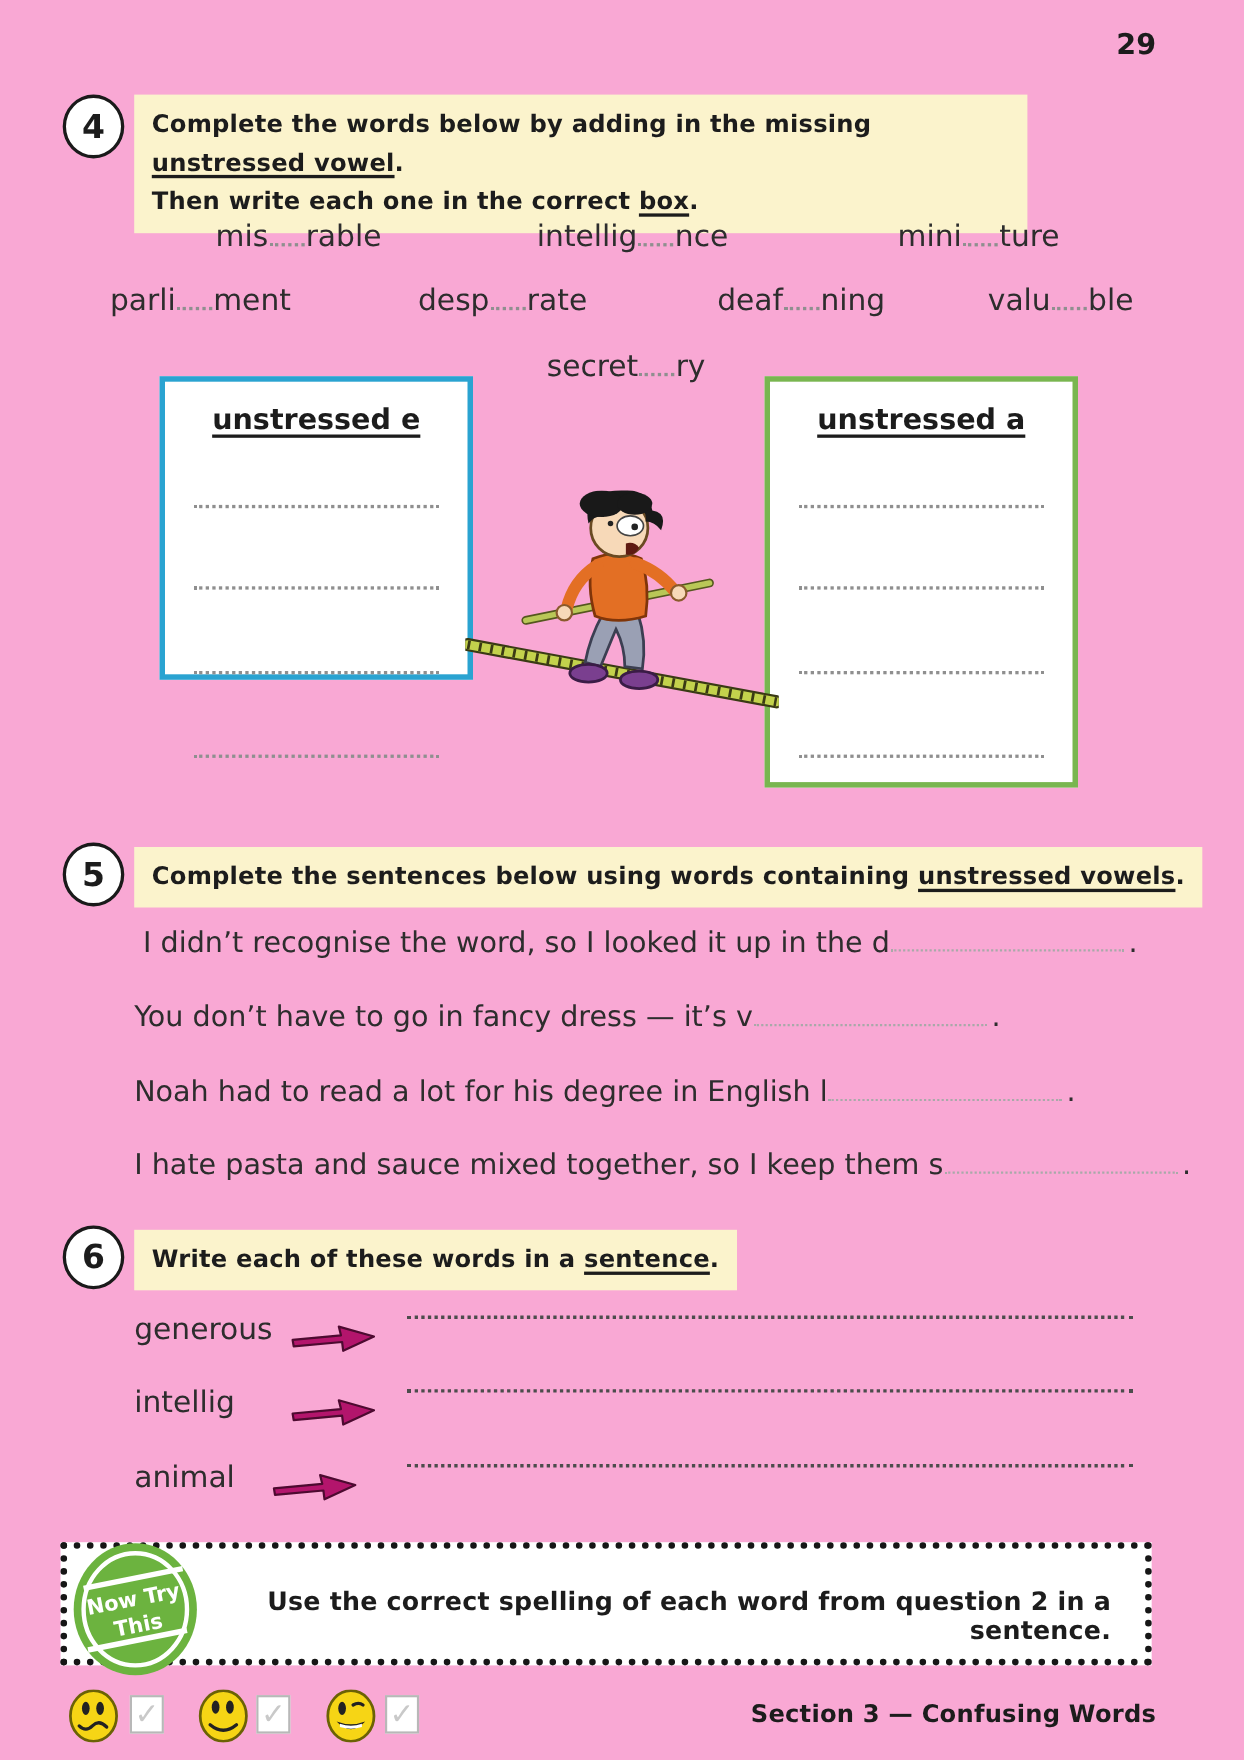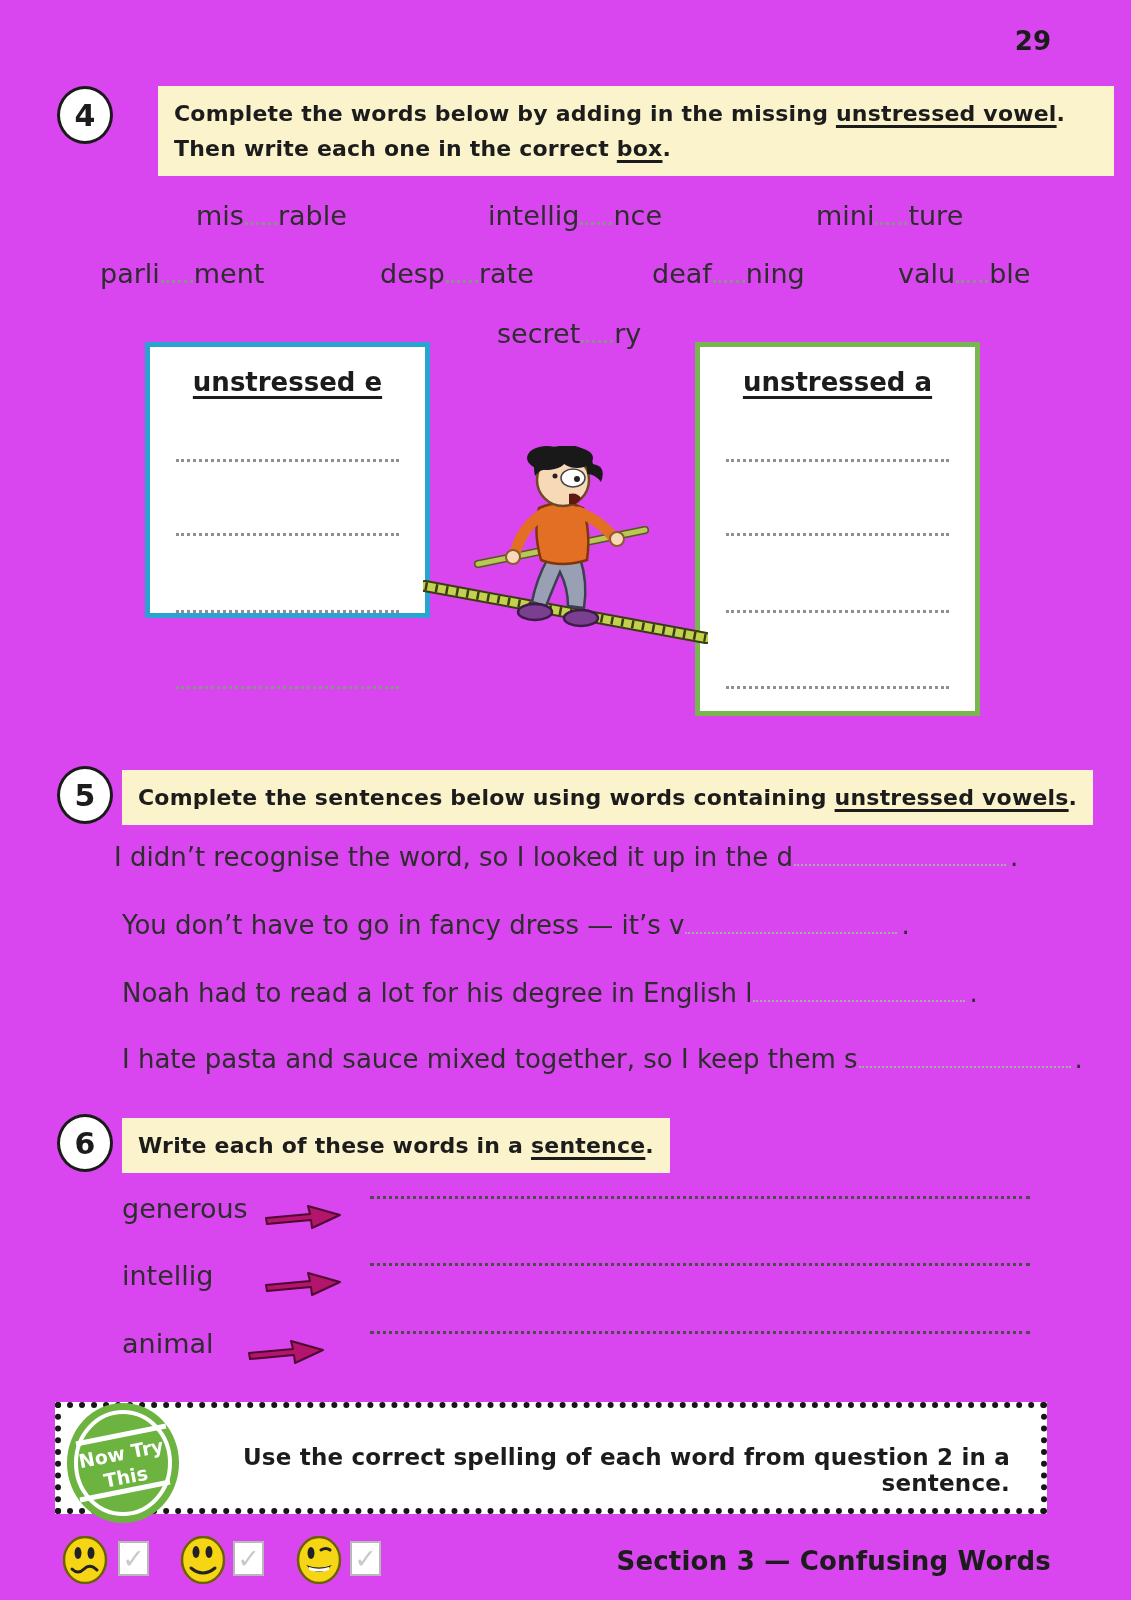--- a/index.html
+++ b/index.html
@@ -1,18 +1,18 @@
 <!DOCTYPE html>
 <html><head>
 <meta charset="utf-8">
 <style>
   * { margin:0; padding:0; box-sizing:border-box; }
   html,body { background:#ffffff; }
   .page {
-    position:relative; width:1131px; height:1600px; background:#d946ef;
+    position:relative; width:1131px; height:1600px; background:#f9a8d4;
     font-family:"DejaVu Sans", sans-serif; color:#1c1c1c; overflow:hidden;
   }
   .abs { position:absolute; }
 
   
   .qnum {
     width:56px; height:58px; border:3.5px solid #1a1a1a; border-radius:50%;
     display:flex; align-items:center; justify-content:center;
     font-weight:700; font-size:30px; background:#fff;
   }
@@ -58,32 +58,32 @@
   .nowtry-text { font-weight:700; font-size:23px; letter-spacing:0.2px;text-align:right; }
 
   
   .cb {
     width:31px; height:35px; border:2.5px solid #b8b8b8; background:#fff;
     display:flex; align-items:center; justify-content:center;
     color:#c9c9c9; font-size:27px; font-weight:700;
   }
 
   .pagenum { font-weight:700; font-size:26px; }
-  .section-label { font-weight:700; font-size:26px; letter-spacing:0.2px; }
+  .section-label { font-weight:700; font-size:22px; letter-spacing:0.2px; }
 </style>
 </head>
 <body>
 
 <div class="page">
 
   <div class="abs pagenum" style="top:26px; right:80px;">29</div>
 
   <div class="abs qnum" style="left:57px; top:86px;">4</div>
 
-  <div class="abs hl" style="left:122px; top:86px; width:956px;margin-left:36px;">
+  <div class="abs hl" style="left:122px; top:86px; width:812px;">
     <div><span>Complete the words below by adding in the missing </span><span class="u">unstressed vowel</span><span>.</span></div>
     <div><span>Then write each one in the correct </span><span class="u">box</span><span>.</span></div>
   </div>
 
   <div class="abs hw" style="left:196px; top:200px;"><span>mis</span><span class="gap"></span><span>rable</span></div>
   <div class="abs hw" style="left:488px; top:200px;"><span>intellig</span><span class="gap"></span><span>nce</span></div>
   <div class="abs hw" style="left:816px; top:200px;"><span>mini</span><span class="gap"></span><span>ture</span></div>
 
   <div class="abs hw" style="left:100px; top:258px;"><span>parli</span><span class="gap"></span><span>ment</span></div>
   <div class="abs hw" style="left:380px; top:258px;"><span>desp</span><span class="gap"></span><span>rate</span></div>
@@ -141,21 +141,21 @@
 
     <path d="M146 48 q8 -2 12 4 q-4 8 -12 6 z" fill="#5e1a12"></path>
   </svg>
 
   <div class="abs qnum" style="left:57px; top:766px;">5</div>
 
   <div class="abs hl" style="left:122px; top:770px;">
     <span>Complete the sentences below using words containing </span><span class="u">unstressed vowels</span><span>.</span>
   </div>
 
-  <div class="abs hw-sm" style="left:114px; top:842px;">
+  <div class="abs hw-sm" style="left:130px; top:842px;">
     <span>I didn’t recognise the word, so I looked it up in the d</span><span class="leader"></span><span>.</span>
   </div>
   <div class="abs hw-sm" style="left:122px; top:910px;">
     <span>You don’t have to go in fancy dress — it’s v</span><span class="leader"></span><span>.</span>
   </div>
   <div class="abs hw-sm" style="left:122px; top:978px;">
     <span>Noah had to read a lot for his degree in English l</span><span class="leader"></span><span>.</span>
   </div>
   <div class="abs hw-sm" style="left:122px; top:1044px;">
     <span>I hate pasta and sauce mixed together, so I keep them s</span><span class="leader"></span><span>.</span>

